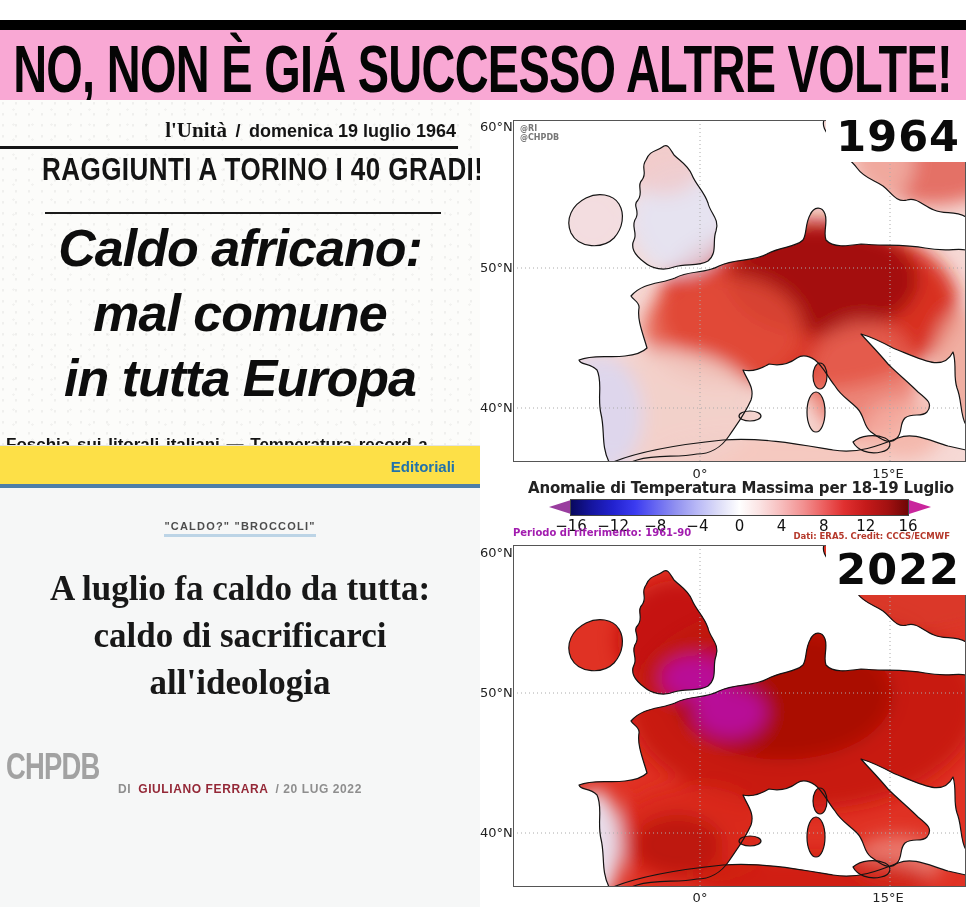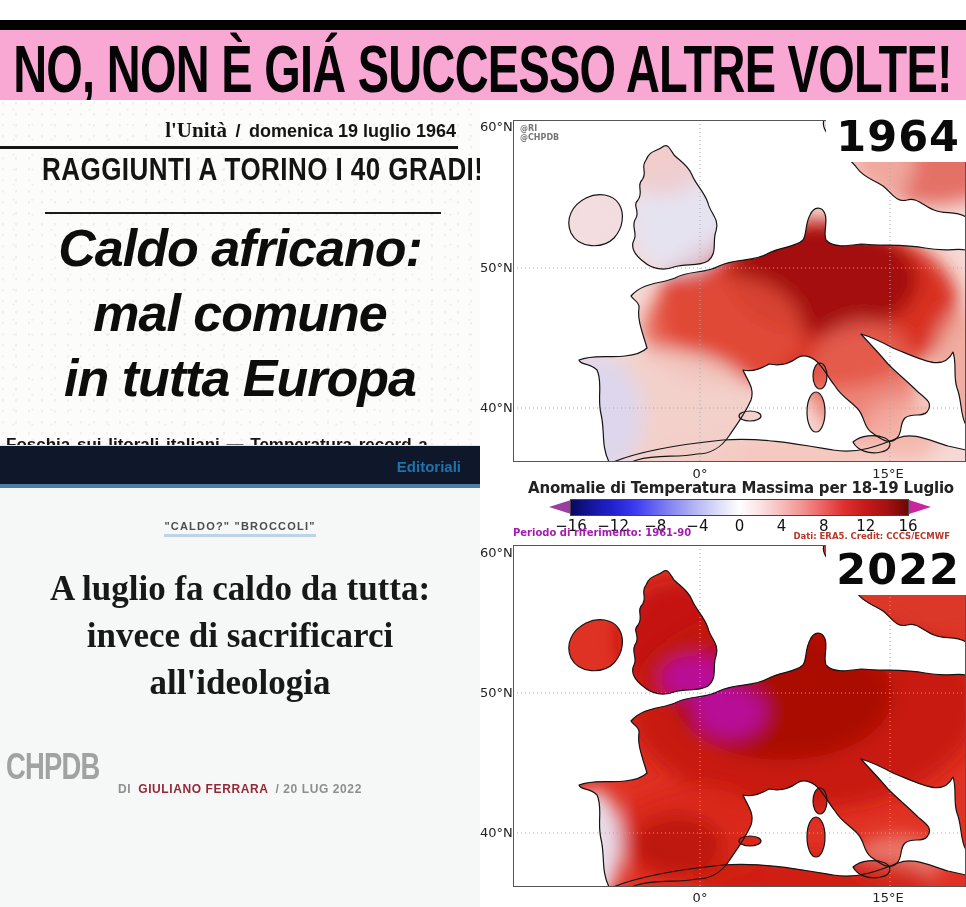--- a/index.html
+++ b/index.html
@@ -35,21 +35,21 @@
   .np-deck{position:absolute;left:6px;top:318px;width:468px;font-weight:bold;font-size:17px;
            line-height:20px;word-spacing:2px;}
   .foglio-brand{position:absolute;left:0;top:372px;width:480px;text-align:center;
                 font-family:"Liberation Serif",serif;font-size:48px;letter-spacing:1px;color:#000;}
   .foglio-sub{position:absolute;left:0;top:428px;width:480px;text-align:center;
               font-family:"Liberation Serif",serif;font-style:italic;font-size:9px;color:#333;}
 
   
   .article{position:absolute;left:0;top:445px;width:480px;height:462px;background:#f6f7f7;
            border-top:1px solid #e4e4e4;}
-  .article-topstrip{position:absolute;left:0;top:0;width:480px;height:38px;background:#0f172a;padding-left:6px;}
+  .article-topstrip{position:absolute;left:0;top:0;width:480px;height:38px;background:#fde047;}
   .section-label{position:absolute;right:25px;top:12px;font-weight:bold;font-size:15px;color:#2172ab;}
   .section-rule{position:absolute;left:0;top:38px;width:480px;height:4px;background:#4d7ea8;}
   .art-kicker{position:absolute;left:0;top:70px;width:480px;text-align:center;}
   .art-kicker span{display:inline-block;font-weight:bold;font-size:11px;letter-spacing:1.2px;
                    color:#4d4d4d;border-bottom:3px solid #bcd4e6;padding-bottom:2px;}
   .art-headline{position:absolute;left:10px;top:96px;width:460px;text-align:center;
                 font-family:"Liberation Serif","DejaVu Serif",serif;font-size:35px;
                 line-height:47px;color:#181818;}
   .art-watermark{position:absolute;left:6px;top:300px;}
   .art-watermark span{display:inline-block;font-weight:bold;font-size:37px;letter-spacing:-1px;
@@ -204,21 +204,21 @@
   <section class="article">
     <div class="article-topstrip">
       <span class="section-label">Editoriali</span>
     </div>
     <div class="section-rule"></div>
     <div class="art-kicker">
       <span>"CALDO?" "BROCCOLI"</span>
     </div>
     <h1 class="art-headline">
       <div>A luglio fa caldo da tutta:</div>
-      <div>invece di sacrificarci</div>
+      <div>caldo di sacrificarci</div>
       <div>all'ideologia</div>
     </h1>
     <div class="art-watermark">
       <span>CHPDB</span>
     </div>
     <div class="byline">
       <span>DI</span>
       <span class="author">GIULIANO FERRARA</span>
       <span>/ 20 LUG 2022</span>
     </div>

